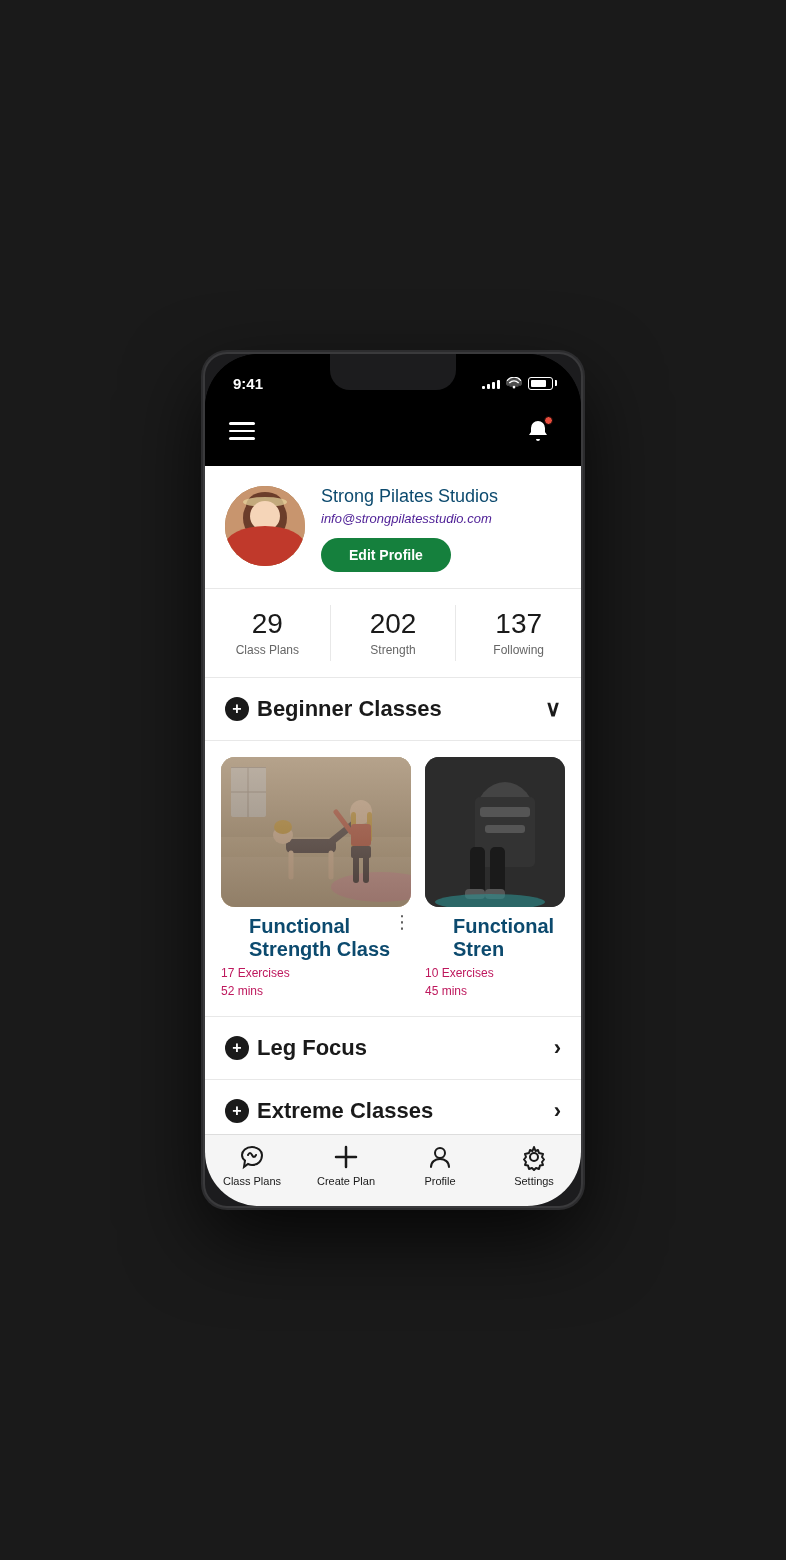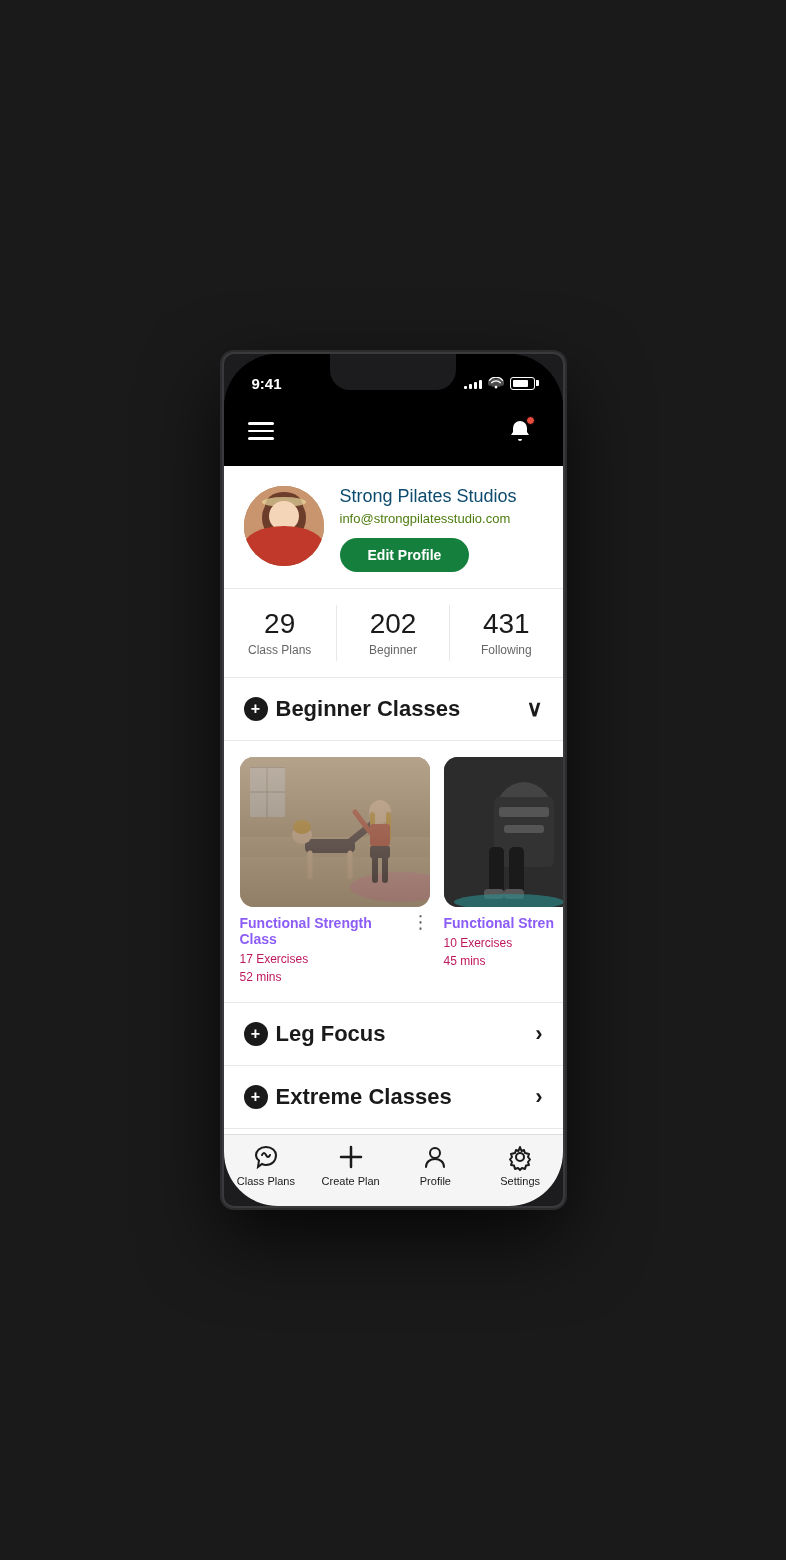--- a/index.html
+++ b/index.html
@@ -5,24 +5,24 @@
     * { box-sizing: border-box; margin: 0; padding: 0; }
     body {
       background: #1a1a1a;
       display: flex;
       justify-content: center;
       align-items: center;
       min-height: 100vh;
       font-family: -apple-system, BlinkMacSystemFont, 'Helvetica Neue', Arial, sans-serif;
     }
     .phone-frame {
-      width: 339px;
+      width: 376px;
       height: 852px;
       background: #1c1c1e;
-      border-radius: 10px;
+      border-radius: 22px;
       position: relative;
       box-shadow:
         0 0 0 2px #3a3a3c,
         0 0 0 4px #2c2c2e,
         0 30px 80px rgba(0,0,0,0.8);
       overflow: hidden;
     }
     .phone-frame::before {
       content: '';
       position: absolute;
@@ -200,22 +200,23 @@
       flex: 1;
     }
     .profile-name {
       font-size: 18px;
       font-weight: 400;
       color: #0c4a6e;
       margin-bottom: 4px;
     }
     .profile-email {
       font-size: 13px;
-      color: #4d7c0f;
+      color: #4c1d95;
       margin-bottom: 12px;
+      font-style: italic;
     }
     .edit-profile-btn {
       background: #15803d;
       color: #fff;
       border: none;
       border-radius: 22px;
       padding: 9px 28px;
       font-size: 14px;
       font-weight: 600;
       cursor: pointer;
@@ -313,24 +314,25 @@
       background: linear-gradient(160deg, #d4c4b0 0%, #8b7355 30%, #c4956a 60%, #9b7a5a 100%);
       position: relative;
     }
     .card-img-1::before {
       content: '';
       position: absolute;
       inset: 0;
       background: linear-gradient(180deg, rgba(180,160,140,0.7) 0%, rgba(100,80,60,0.6) 100%);
     }
     .card-title {
-      font-size: 14px;
+      font-size: 20px;
       font-weight: 700;
-      color: #8b5cf6;
+      color: #0c4a6e;
       margin-bottom: 3px;
+      margin-left: 28px;
     }
     .card-meta {
       font-size: 12px;
       color: #be185d;
       line-height: 1.5;
     }
     .card-header-row {
       display: flex;
       justify-content: space-between;
       align-items: flex-start;
@@ -457,24 +459,24 @@
         </div>
       </div>
 
       <div class="stats-section">
         <div class="stat-item">
           <div class="stat-number">29</div>
           <div class="stat-label">Class Plans</div>
         </div>
         <div class="stat-item">
           <div class="stat-number">202</div>
-          <div class="stat-label">Beginner</div>
+          <div class="stat-label">Strength</div>
         </div>
         <div class="stat-item">
-          <div class="stat-number">431</div>
+          <div class="stat-number">137</div>
           <div class="stat-label">Following</div>
         </div>
       </div>
 
       <div class="category-header">
         <div class="category-title">
           <div class="category-plus">+</div>
           <span class="category-name">Beginner Classes</span>
         </div>
         <span class="category-chevron">∨</span>

